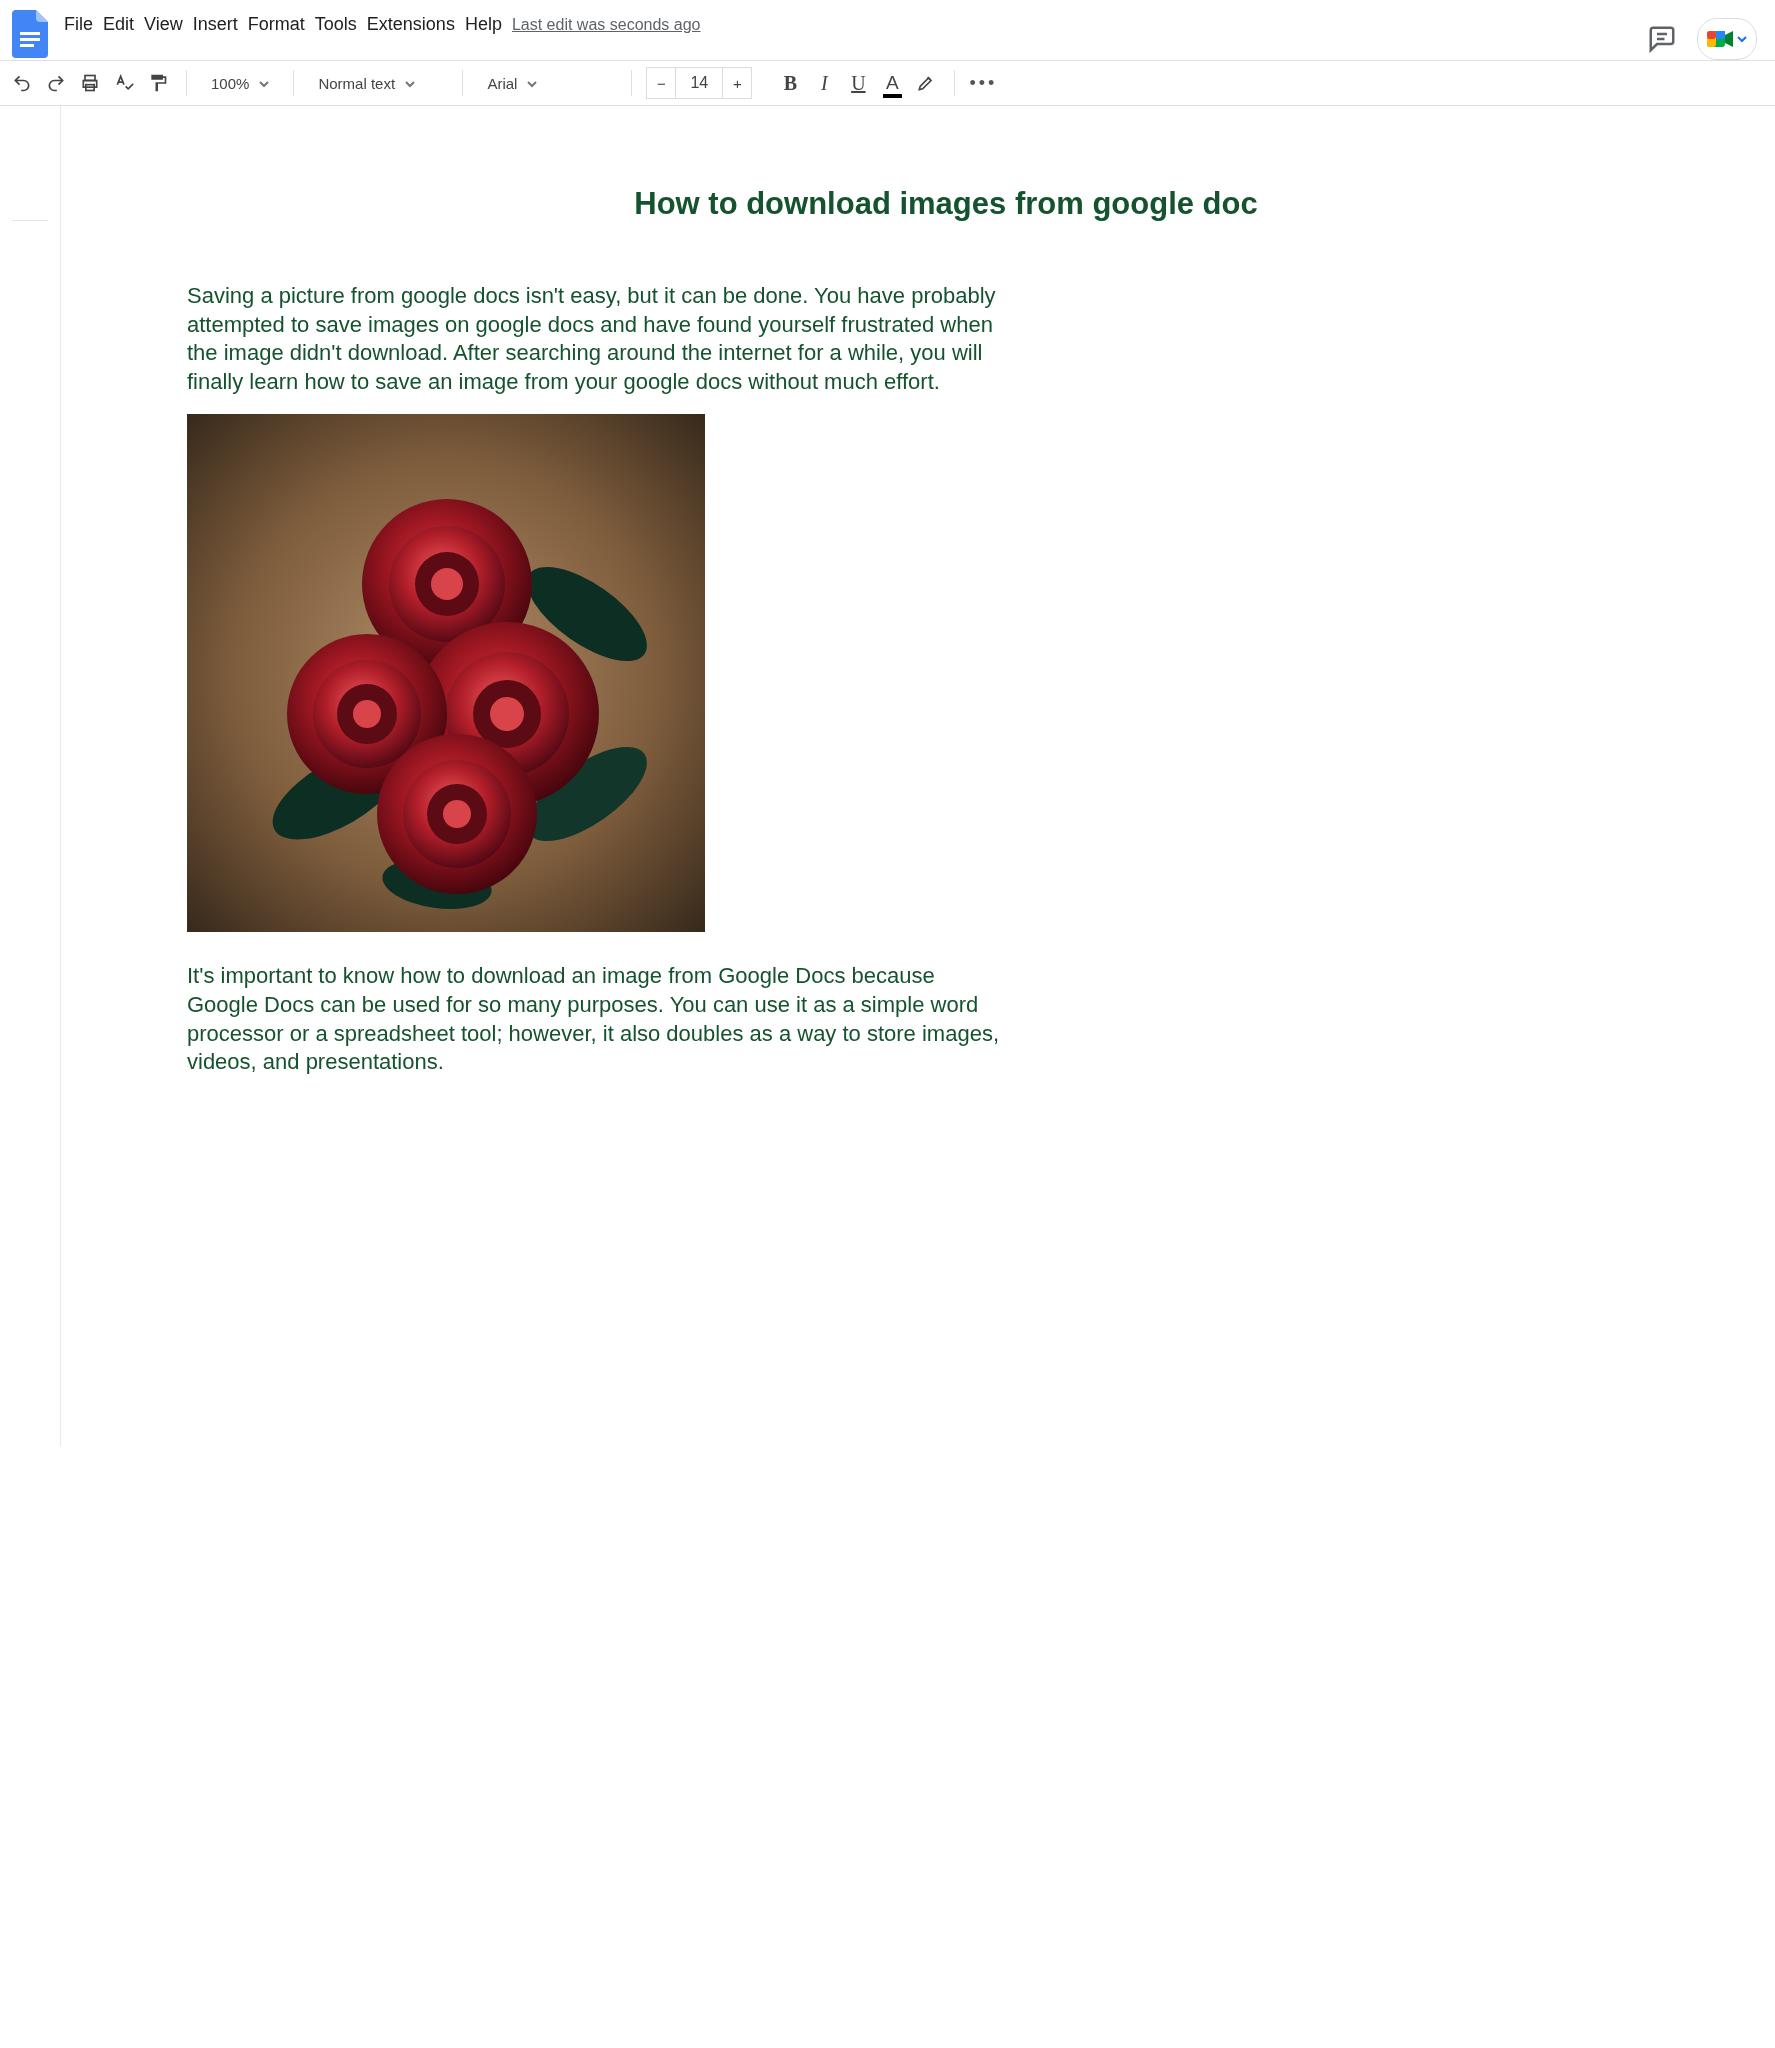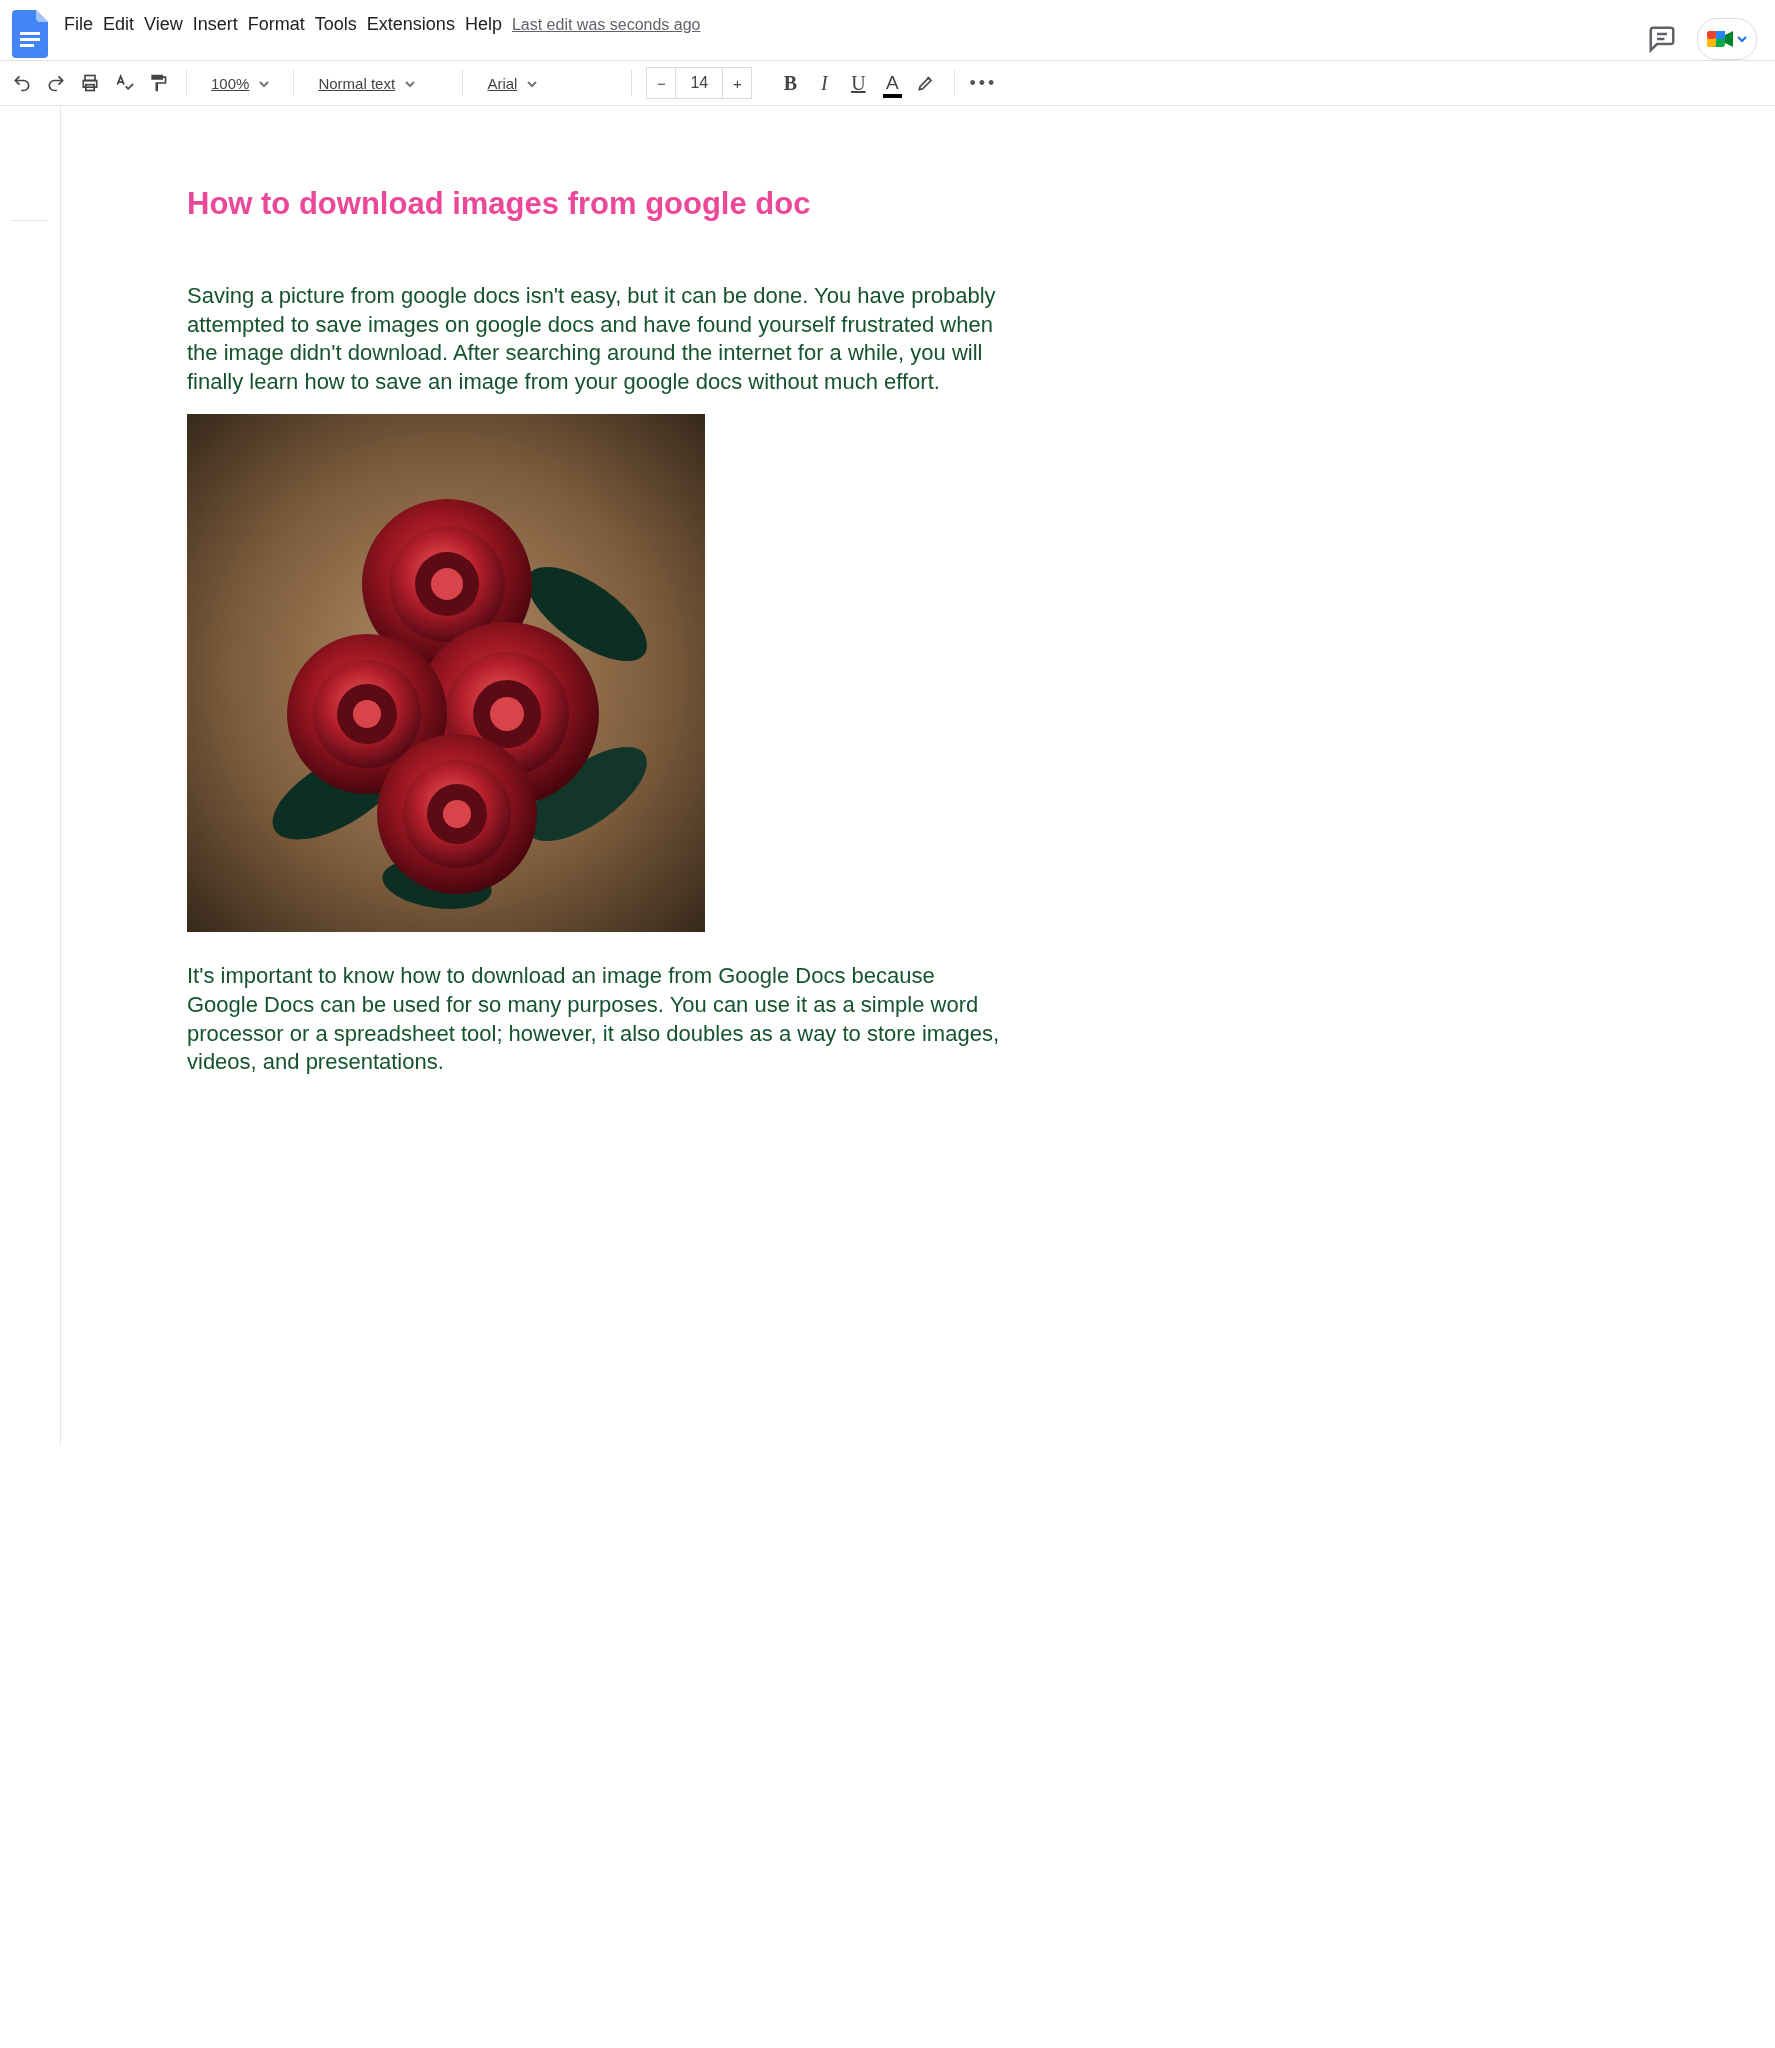--- a/index.html
+++ b/index.html
@@ -64,21 +64,21 @@
   .tool-btn{
     min-width:28px;height:30px;
     display:flex;align-items:center;justify-content:center;
     border-radius:3px;cursor:pointer;
   }
   .tool-divider{
     width:1px;height:26px;background:#e0e0e0;margin:0 8px;
   }
   .tool-dd{
     display:flex;align-items:center;gap:10px;
-    padding:0 10px;cursor:pointer;text-decoration:underline;
+    padding:0 10px;cursor:pointer;
   }
   .tool-dd .caret{color:#777;}
   .font-size-group{
     display:flex;align-items:center;border:1px solid #dcdcdc;
     height:30px;
   }
   .font-size-group .fs-btn{
     width:28px;height:100%;display:flex;align-items:center;justify-content:center;
     border-right:1px solid #dcdcdc;cursor:pointer;
   }
@@ -113,25 +113,26 @@
   }
   .outline-list .o-item:last-child{border-bottom:none;}
   .page{
     margin:0;
     background:#fff;
     min-height:1200px;
     padding:80px 70px 60px 126px;
     flex:1;
   }
   .page h1{
-    color:#ec4899;
+    color:#14532d;
     font-size:31px;
     font-weight:700;
     font-family:Arial,Helvetica,sans-serif;
     margin:0 0 60px 0;
+    text-align:center;
   }
   .page p{
     font-size:22px;
     line-height:1.30;
     color:#14532d;
     font-family:Arial,Helvetica,sans-serif;
     margin:0 0 18px 0;
     max-width:820px;
   }
   .img-wrap{

